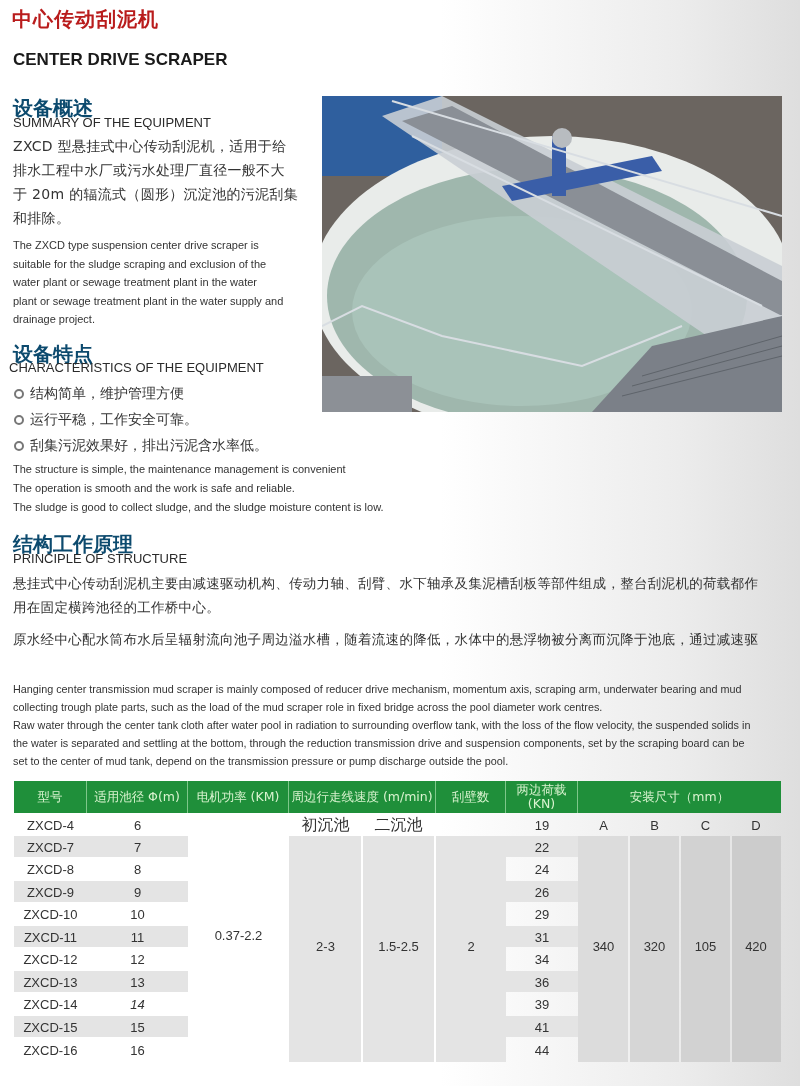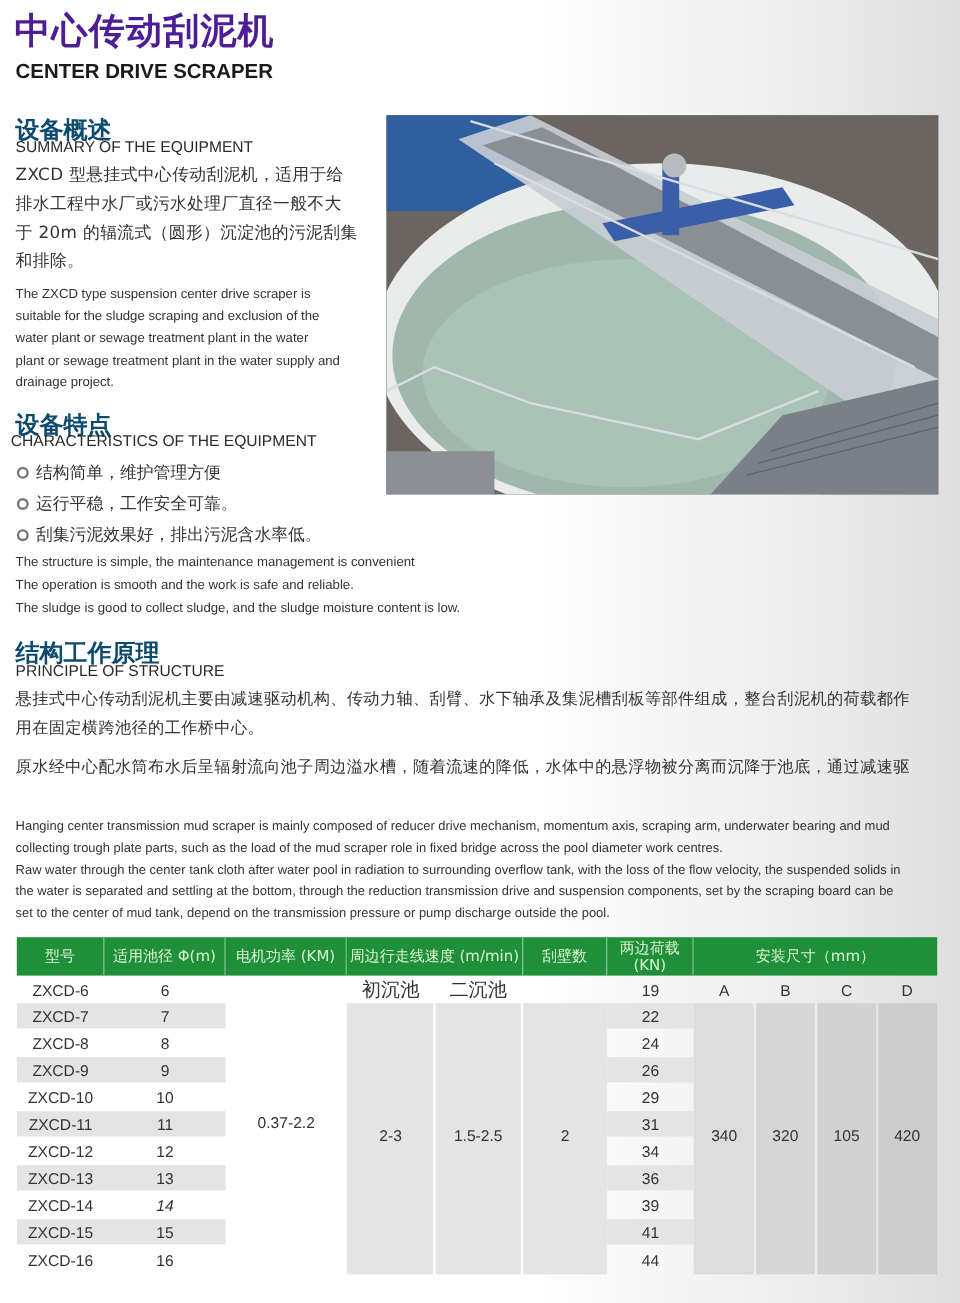--- a/index.html
+++ b/index.html
@@ -4,21 +4,21 @@
 <style>
   * { box-sizing: border-box; margin: 0; padding: 0; }
   html, body { width: 800px; height: 1086px; overflow: hidden; }
   body {
     position: relative;
     font-family: "DejaVu Sans", "Liberation Sans", sans-serif;
     color: #2a2a2a;
     background: linear-gradient(to right, #ffffff 0%, #ffffff 55%, #ececec 85%, #dedede 100%);
   }
   .abs { position: absolute; }
-  .title-cn { left: 12px; top: 6px; font-size: 30px; font-weight: bold; color: #4c1d95; letter-spacing: 1px; }
+  .title-cn { left: 12px; top: 6px; font-size: 20px; font-weight: bold; color: #b91c1c; letter-spacing: 1px; }
   .title-en { left: 13px; top: 50px; font-family: "Liberation Sans", sans-serif; font-size: 17px; font-weight: bold; color: #1a1a1a; }
   .sec-cn { font-size: 20px; font-weight: bold; color: #0c4a6e; }
   .sec-en { font-family: "Liberation Sans", sans-serif; font-size: 13px; color: #2a2a2a; }
   .cn-body { font-size: 14px; line-height: 24px; color: #333; letter-spacing: 0.3px; }
   .en-body { font-family: "Liberation Sans", sans-serif; font-size: 11px; line-height: 18.5px; color: #333; }
   .photo {
     left: 322px; top: 96px; width: 460px; height: 316px; overflow: hidden;
     background: #5a6470;
   }
   .bullet { display: flex; align-items: center; font-size: 14px; color: #333; height: 26px; }
@@ -153,21 +153,21 @@
   <div class="band" style="left:718px;top:55px;width:49px;height:226px;background:#cccccc;"></div>
 
   <div class="cell cn" style="left:275px;top:33px;width:73px;height:22px;">初沉池</div>
   <div class="cell cn" style="left:348px;top:33px;width:73px;height:22px;">二沉池</div>
   <div class="cell" style="left:564px;top:33px;width:51px;height:22px;">A</div>
   <div class="cell" style="left:615px;top:33px;width:51px;height:22px;">B</div>
   <div class="cell" style="left:666px;top:33px;width:51px;height:22px;">C</div>
   <div class="cell" style="left:717px;top:33px;width:50px;height:22px;">D</div>
 
   <div>
-      <div class="cell" style="left:0;top:33px;width:73px;height:22px;">ZXCD-6</div>
+      <div class="cell" style="left:0;top:33px;width:73px;height:22px;">ZXCD-4</div>
       <div class="cell" style="left:73px;top:33px;width:101px;height:22px;">6</div>
       <div class="cell" style="left:492px;top:33px;width:72px;height:22px;">19</div>
     </div>
   <div>
       <div class="cell" style="left:0;top:55px;width:73px;height:22px;">ZXCD-7</div>
       <div class="cell" style="left:73px;top:55px;width:101px;height:22px;">7</div>
       <div class="cell" style="left:492px;top:55px;width:72px;height:22px;">22</div>
     </div>
   <div>
       <div class="cell" style="left:0;top:77px;width:73px;height:23px;">ZXCD-8</div>

